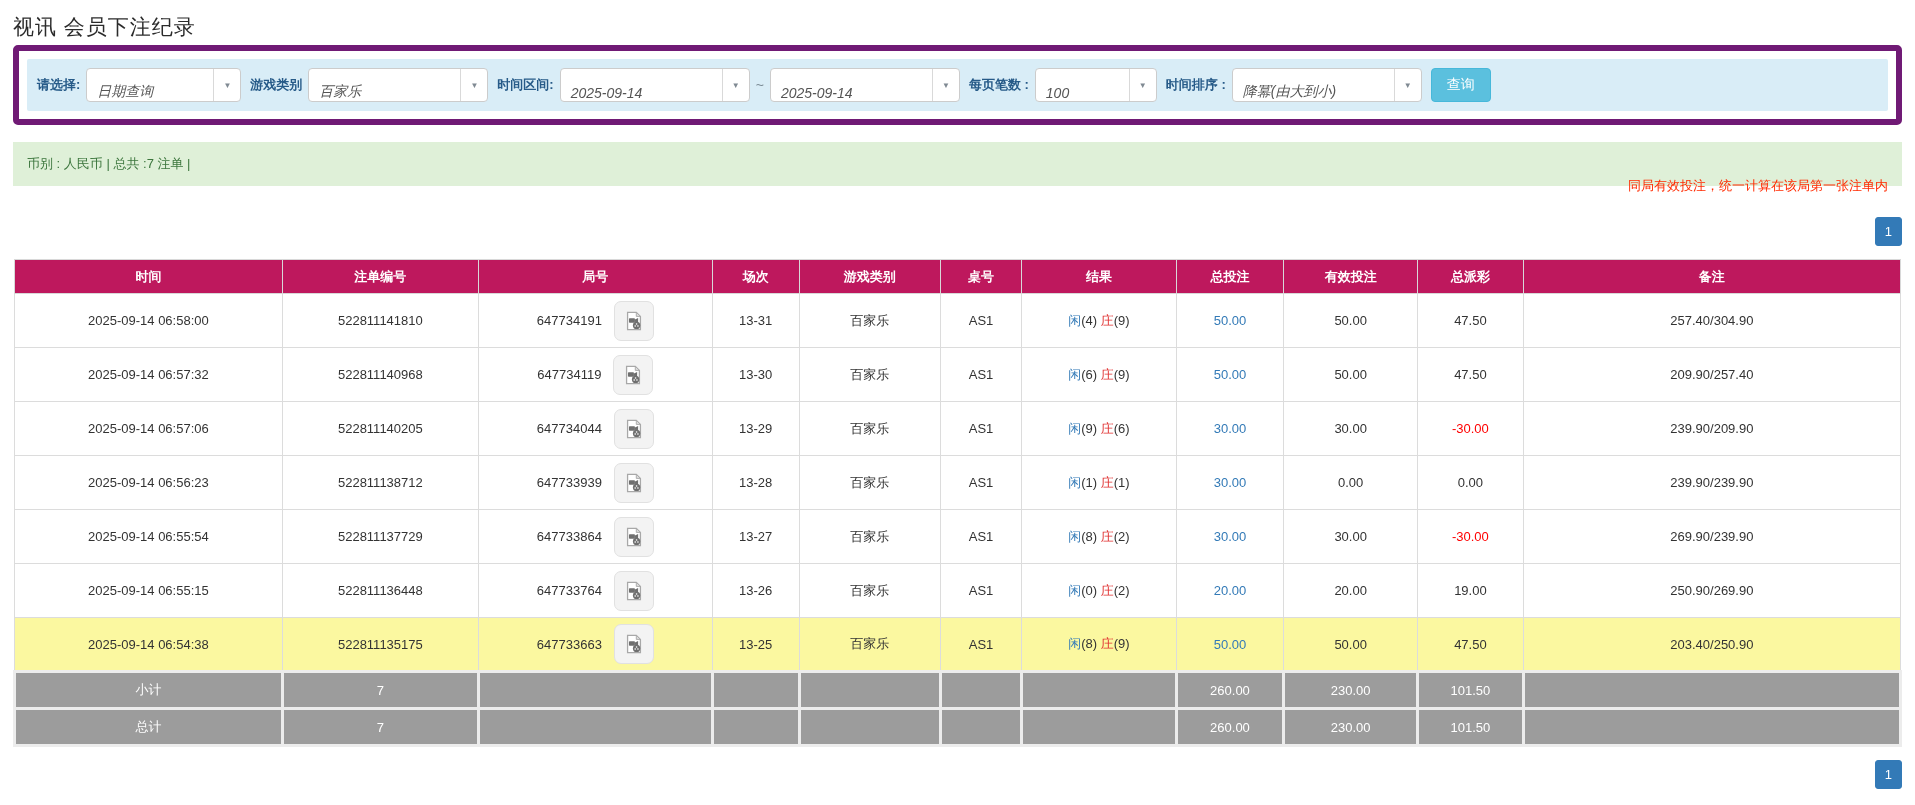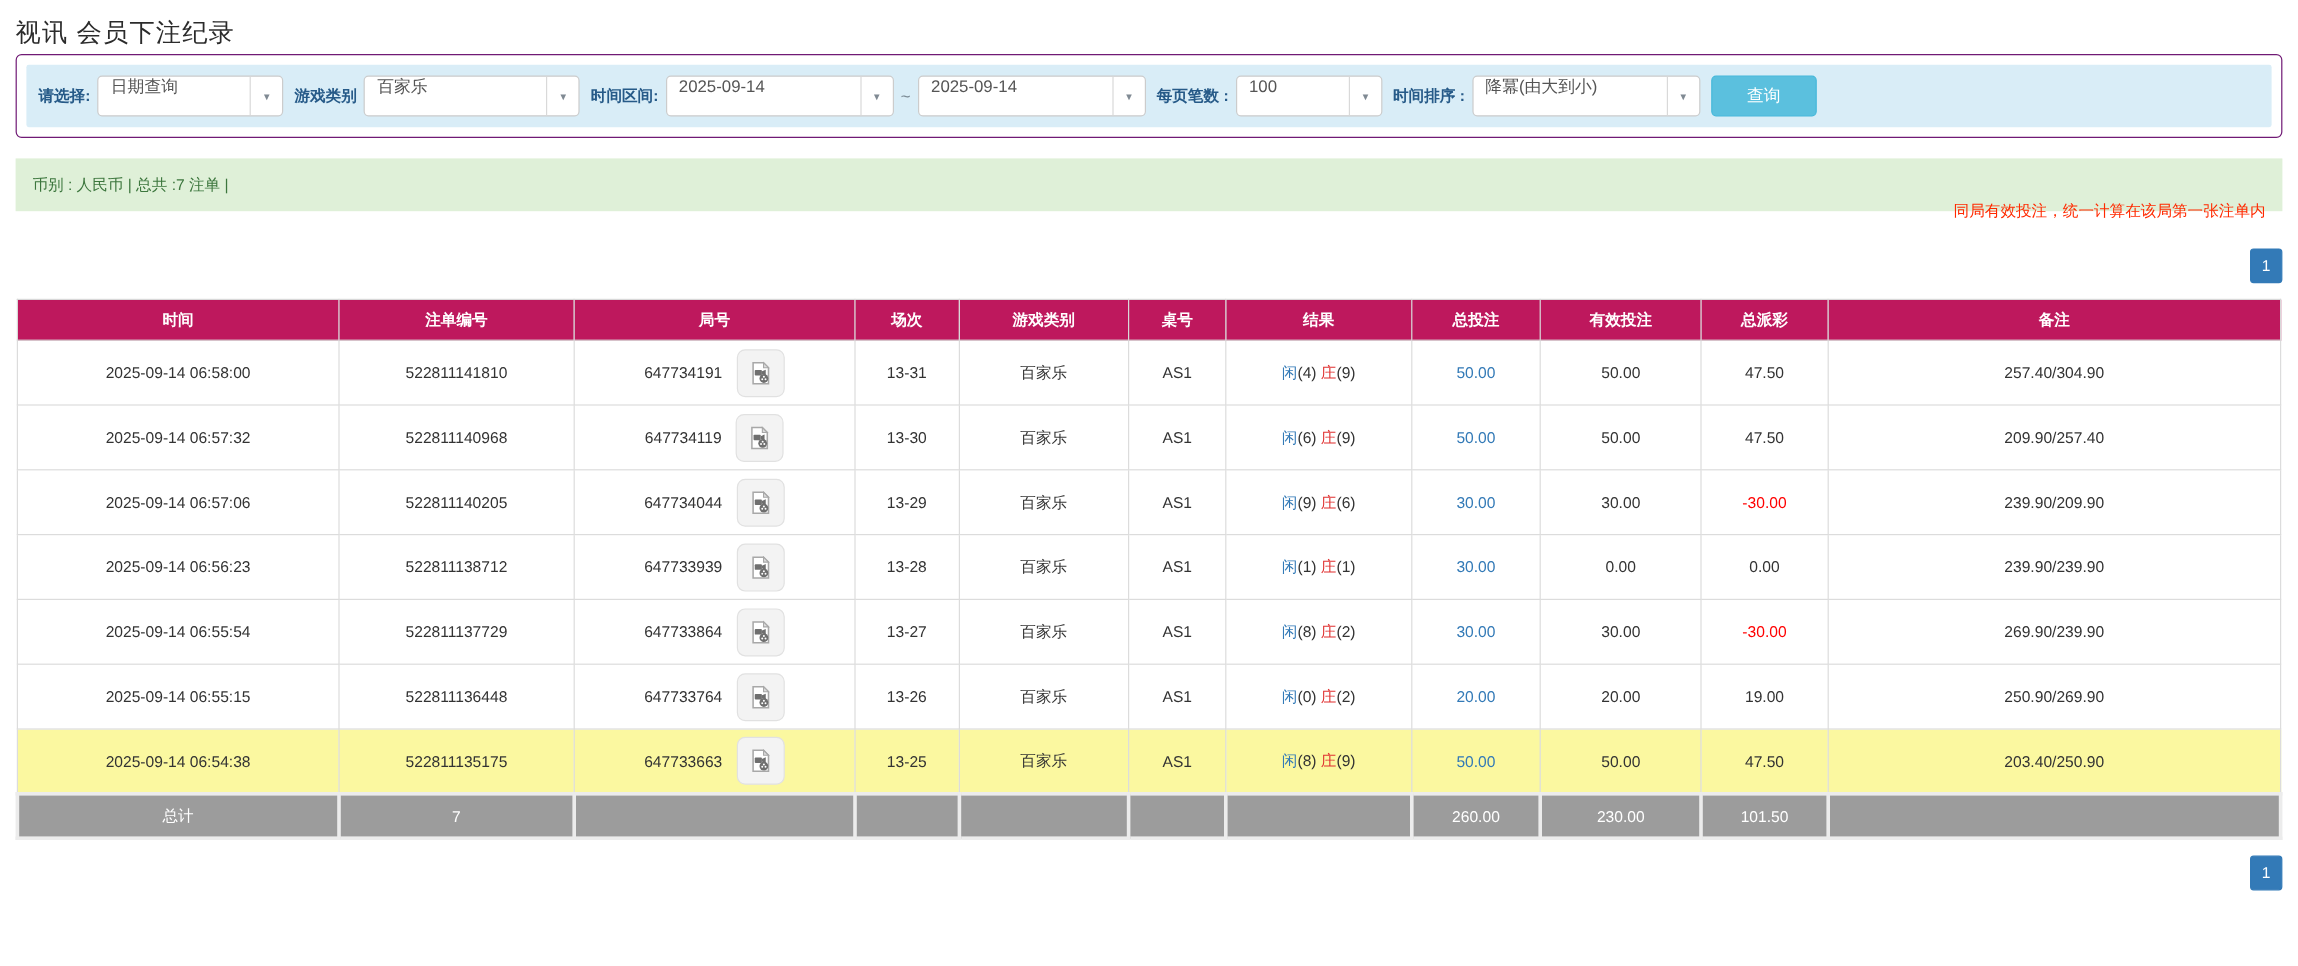--- a/index.html
+++ b/index.html
@@ -10,49 +10,49 @@
     font-family: "Liberation Sans", "DejaVu Sans", sans-serif;
     font-size: 13px; color: #333;
     overflow: hidden;
   }
   .page-title {
     font-size: 21px; font-weight: 400; color: #2b2b2b;
     margin: 13px 0 4px; letter-spacing: 1px;
   }
   
   .filter-panel {
-    border: 1px solid #701a75; border-radius: 5px;
+    border: 6px solid #701a75; border-radius: 5px;
     padding: 8px; margin-bottom: 17px; background: #fff;
   }
   .filter-bar {
     background: #d9edf7; display: flex; align-items: center;
     padding: 9px 8px; border-radius: 2px;
   }
   .f-label {
     color: #265a88; font-weight: bold; font-size: 13px;
     margin: 0 6px 0 9px; white-space: nowrap;
   }
   .select {
     height: 34px; background: #fff; border: 1px solid #ccc; border-radius: 4px;
-    display: flex; align-items: flex-start; color: #555; font-size: 14px; cursor: pointer;
+    display: flex; align-items: flex-end; color: #555; font-size: 14px; cursor: pointer; font-style: italic;
   }
   .select .txt { flex: 1; padding: 0 10px; white-space: nowrap; overflow: hidden; }
   .select .arw {
     width: 27px; align-self: stretch; border-left: 1px solid #d9d9d9;
     display: flex; align-items: center; justify-content: center;
     color: #808a93; font-size: 8px;
   }
   .w-mode { width: 155px; }
   .w-game { width: 180px; }
   .w-date { width: 190px; }
   .w-size { width: 122px; }
   .w-sort { width: 190px; }
   .tilde { color: #7a8a94; margin: 0 6px; font-size: 14px; }
   .search-btn {
-    height: 34px; margin-left: 9px; padding: 0 29px;
+    height: 34px; margin-left: 9px; padding: 0 15px;
     background: #5bc0de; border: 1px solid #46b8da; border-radius: 4px;
     color: #fff; font-size: 14px; cursor: pointer;
     font-family: "Liberation Sans", sans-serif;
   }
   
   .summary {
     background: #dff0d8; padding: 0 14px; height: 44px;
     display: flex; justify-content: space-between; align-items: center;
     margin-bottom: 31px;
   }
@@ -421,30 +421,43 @@
     <td>
       <span class="link-blue">50.00</span>
     </td>
     <td>50.00</td>
     <td>47.50</td>
     <td>203.40/250.90</td>
   </tr>
 </tbody>
   <tfoot>
     <tr class="total-row">
-      <td>总计</td>
+      <td>小计</td>
       <td>7</td>
       <td></td>
       <td></td>
       <td></td>
       <td></td>
       <td></td>
       <td>260.00</td>
       <td>230.00</td>
       <td>101.50</td>
       <td></td>
     </tr>
+    <tr class="total-row">
+      <td>总计</td>
+      <td>7</td>
+      <td></td>
+      <td></td>
+      <td></td>
+      <td></td>
+      <td></td>
+      <td>260.00</td>
+      <td>230.00</td>
+      <td>101.50</td>
+      <td></td>
+    </tr>
   </tfoot>
 </table>
 
 <div class="pager bottom">
   <div class="page-btn">1</div>
 </div>
 
 </body></html>

